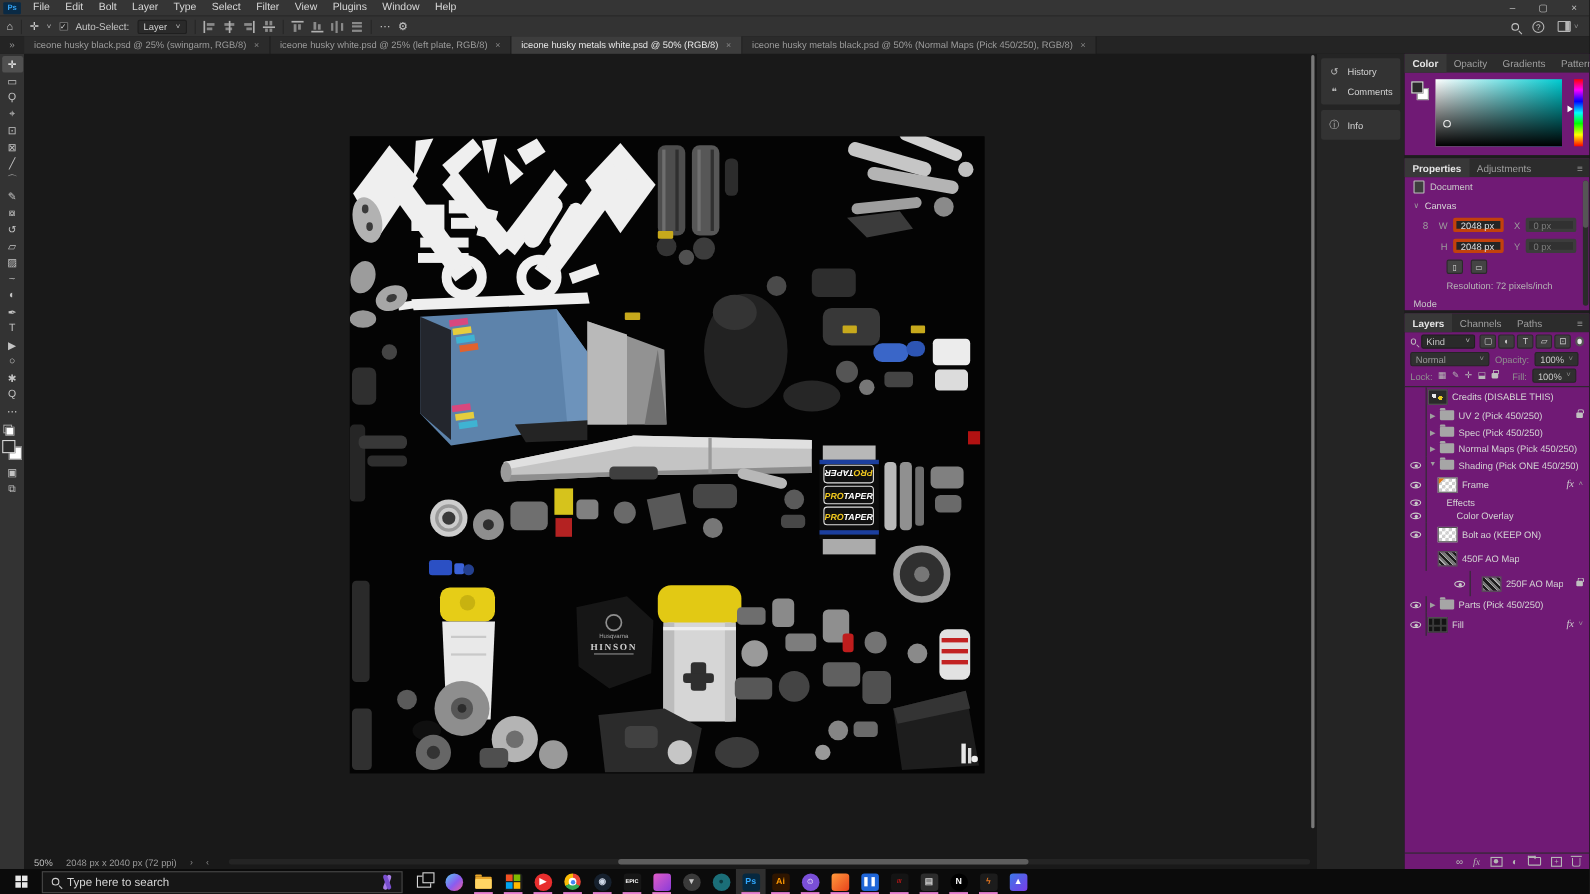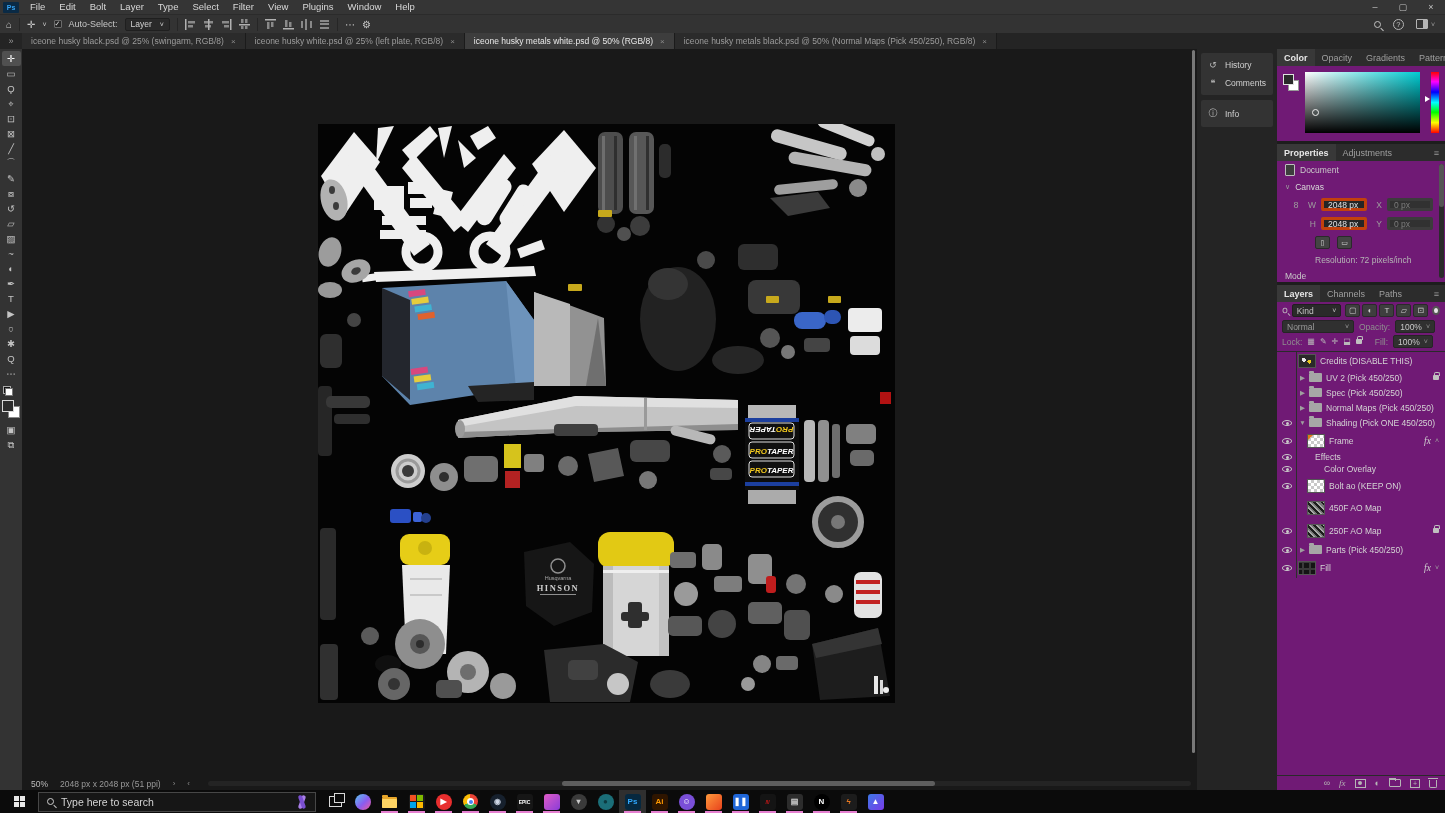--- a/index.html
+++ b/index.html
@@ -130,21 +130,21 @@
 .newlyr{width:10px;height:9px;border:1px solid #b5b5b5;display:flex;align-items:center;justify-content:center;font-size:7px;color:#b5b5b5}
 .trash{width:8px;height:8px;border:1px solid #b5b5b5;border-top:none;border-radius:0 0 2px 2px;position:relative;margin-top:2px}
 .trash::before{content:"";position:absolute;top:-2.5px;left:-2px;right:-2px;height:1.4px;background:#b5b5b5}
 .footfolder{width:12px;height:8px;background:transparent;border:1px solid #b5b5b5;border-radius:1px;position:relative}
 .footfolder::before{content:"";position:absolute;top:-2.4px;left:-1px;width:5px;height:2px;border:1px solid #b5b5b5;border-bottom:none}
 
 #taskbar{position:absolute;left:0;right:0;bottom:0;height:23px;background:#0b0b0b;display:flex;align-items:center}
 .tb-start{width:38px;height:23px;display:flex;align-items:center;justify-content:center}
 .winlogo{display:grid;grid-template-columns:5px 5px;grid-template-rows:5px 5px;gap:1px}
 .winlogo i{background:#e8e8e8}
-.tb-search{width:278px;height:20px;background:#161616;border:1px solid #474747;display:flex;align-items:center;gap:7px;padding:0 8px;font-size:10.5px;color:#d4d4d4;margin-right:6px}
+.tb-search{width:328px;height:20px;background:#161616;border:1px solid #474747;display:flex;align-items:center;gap:7px;padding:0 8px;font-size:10.5px;color:#d4d4d4;margin-right:6px}
 .ribbon{width:10px;height:14px;position:relative;margin-left:auto}
 .ribbon::before,.ribbon::after{content:"";position:absolute;top:0;left:3px;width:3.5px;height:14px;border-radius:2px}
 .ribbon::before{transform:rotate(20deg);background:#a97fe8}
 .ribbon::after{transform:rotate(-20deg);background:#7a4fd0}
 .tview{width:13px;height:11px;border:1px solid #d8d8d8;position:relative}
 .tview::after{content:"";position:absolute;right:-4px;top:-4px;width:9px;height:8px;border:1px solid #d8d8d8;background:#0b0b0b}
 .tb-cell{width:27px;height:23px;display:flex;align-items:center;justify-content:center;position:relative}
 .tb-cell.active{background:#2f2f2f}
 .tb-cell.running::after{content:"";position:absolute;bottom:0;left:5px;right:5px;height:2px;background:#e57fd0}
 .appicon{width:16px;height:16px;display:flex;align-items:center;justify-content:center;font-weight:bold;border-radius:3px;overflow:hidden}
@@ -526,21 +526,21 @@
             <rect x="250" y="160" width="14" height="7" rx="1"></rect>
           <rect x="448" y="172" width="13" height="7" rx="1"></rect>
             <rect x="510" y="172" width="13" height="7" rx="1"></rect>
         </g>
       </svg>
       <div id="vscroll">
           <div class="thumb"></div>
         </div>
       <div id="canvas-status">
         <span>50%</span>
-        <span style="color:#9a9a9a">2048 px x 2048 px (51 ppi)</span>
+        <span style="color:#9a9a9a">2048 px x 2040 px (72 ppi)</span>
         <span class="statarrow">›</span>
         <span class="statarrow">‹</span>
         <div id="hscroll">
             <div class="thumb"></div>
           </div>
       </div>
     </div>
 
     <div id="panelstrip">
         <div class="strip-group">
@@ -754,21 +754,21 @@
               <span class="lname">Bolt ao (KEEP ON)</span>
               <span class="lright"></span>
             </div>
             <div class="lrow" style="height: 23px;">
               <span class="eyecell"></span>
               <span style="width: 9px;"></span>
               <span class="lthumb th-texture"></span>
               <span class="lname">450F AO Map</span>
               <span class="lright"></span>
             </div>
-            <div class="lrow" style="height: 23px;">
+            <div class="lrow" style="height: 23px; padding-left: 40px;">
               <span class="eyecell">
                 <span class="eye"></span>
               </span>
               <span style="width: 9px;"></span>
               <span class="lthumb th-texture"></span>
               <span class="lname">250F AO Map</span>
               <span class="lright">
                 <span class="padlock"></span>
               </span>
             </div>

